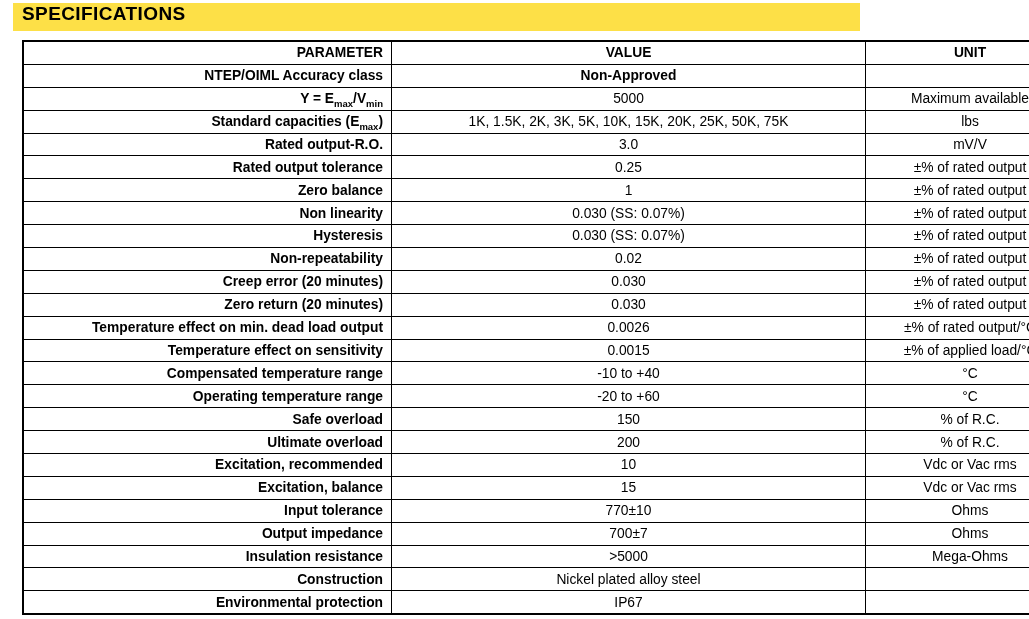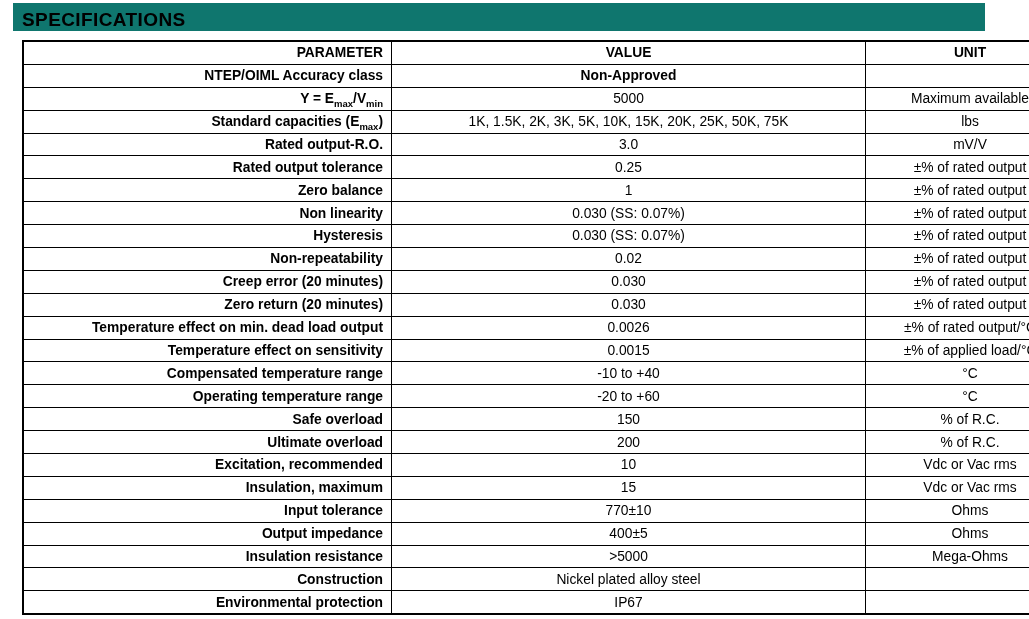--- a/index.html
+++ b/index.html
@@ -15,25 +15,25 @@
   .page {
     position: relative;
     width: 1029px;
     height: 619px;
     background: #ffffff;
   }
   .banner {
     position: absolute;
     left: 13px;
     top: 3px;
-    width: 972px;
+    width: 847px;
     height: 28px;
-    background: #0f766e;
+    background: #fde047;
     display: flex;
-    align-items: flex-end;
+    align-items: flex-start;
   }
   .banner .title {
     font-weight: bold;
     font-size: 19px;
     letter-spacing: 0.4px;
     padding-left: 9px;
     color: #000000;
   }
   table.spec {
     position: absolute;
@@ -182,32 +182,32 @@
           <td class="col-param">Ultimate overload</td>
           <td class="col-value">200</td>
           <td class="col-unit">% of R.C.</td>
         </tr>
         <tr>
           <td class="col-param">Excitation, recommended</td>
           <td class="col-value">10</td>
           <td class="col-unit">Vdc or Vac rms</td>
         </tr>
         <tr>
-          <td class="col-param">Insulation, maximum</td>
+          <td class="col-param">Excitation, balance</td>
           <td class="col-value">15</td>
           <td class="col-unit">Vdc or Vac rms</td>
         </tr>
         <tr>
           <td class="col-param">Input tolerance</td>
           <td class="col-value">770±10</td>
           <td class="col-unit">Ohms</td>
         </tr>
         <tr>
           <td class="col-param">Output impedance</td>
-          <td class="col-value">400±5</td>
+          <td class="col-value">700±7</td>
           <td class="col-unit">Ohms</td>
         </tr>
         <tr>
           <td class="col-param">Insulation resistance</td>
           <td class="col-value">&gt;5000</td>
           <td class="col-unit">Mega-Ohms</td>
         </tr>
         <tr>
           <td class="col-param">Construction</td>
           <td class="col-value">Nickel plated alloy steel</td>

